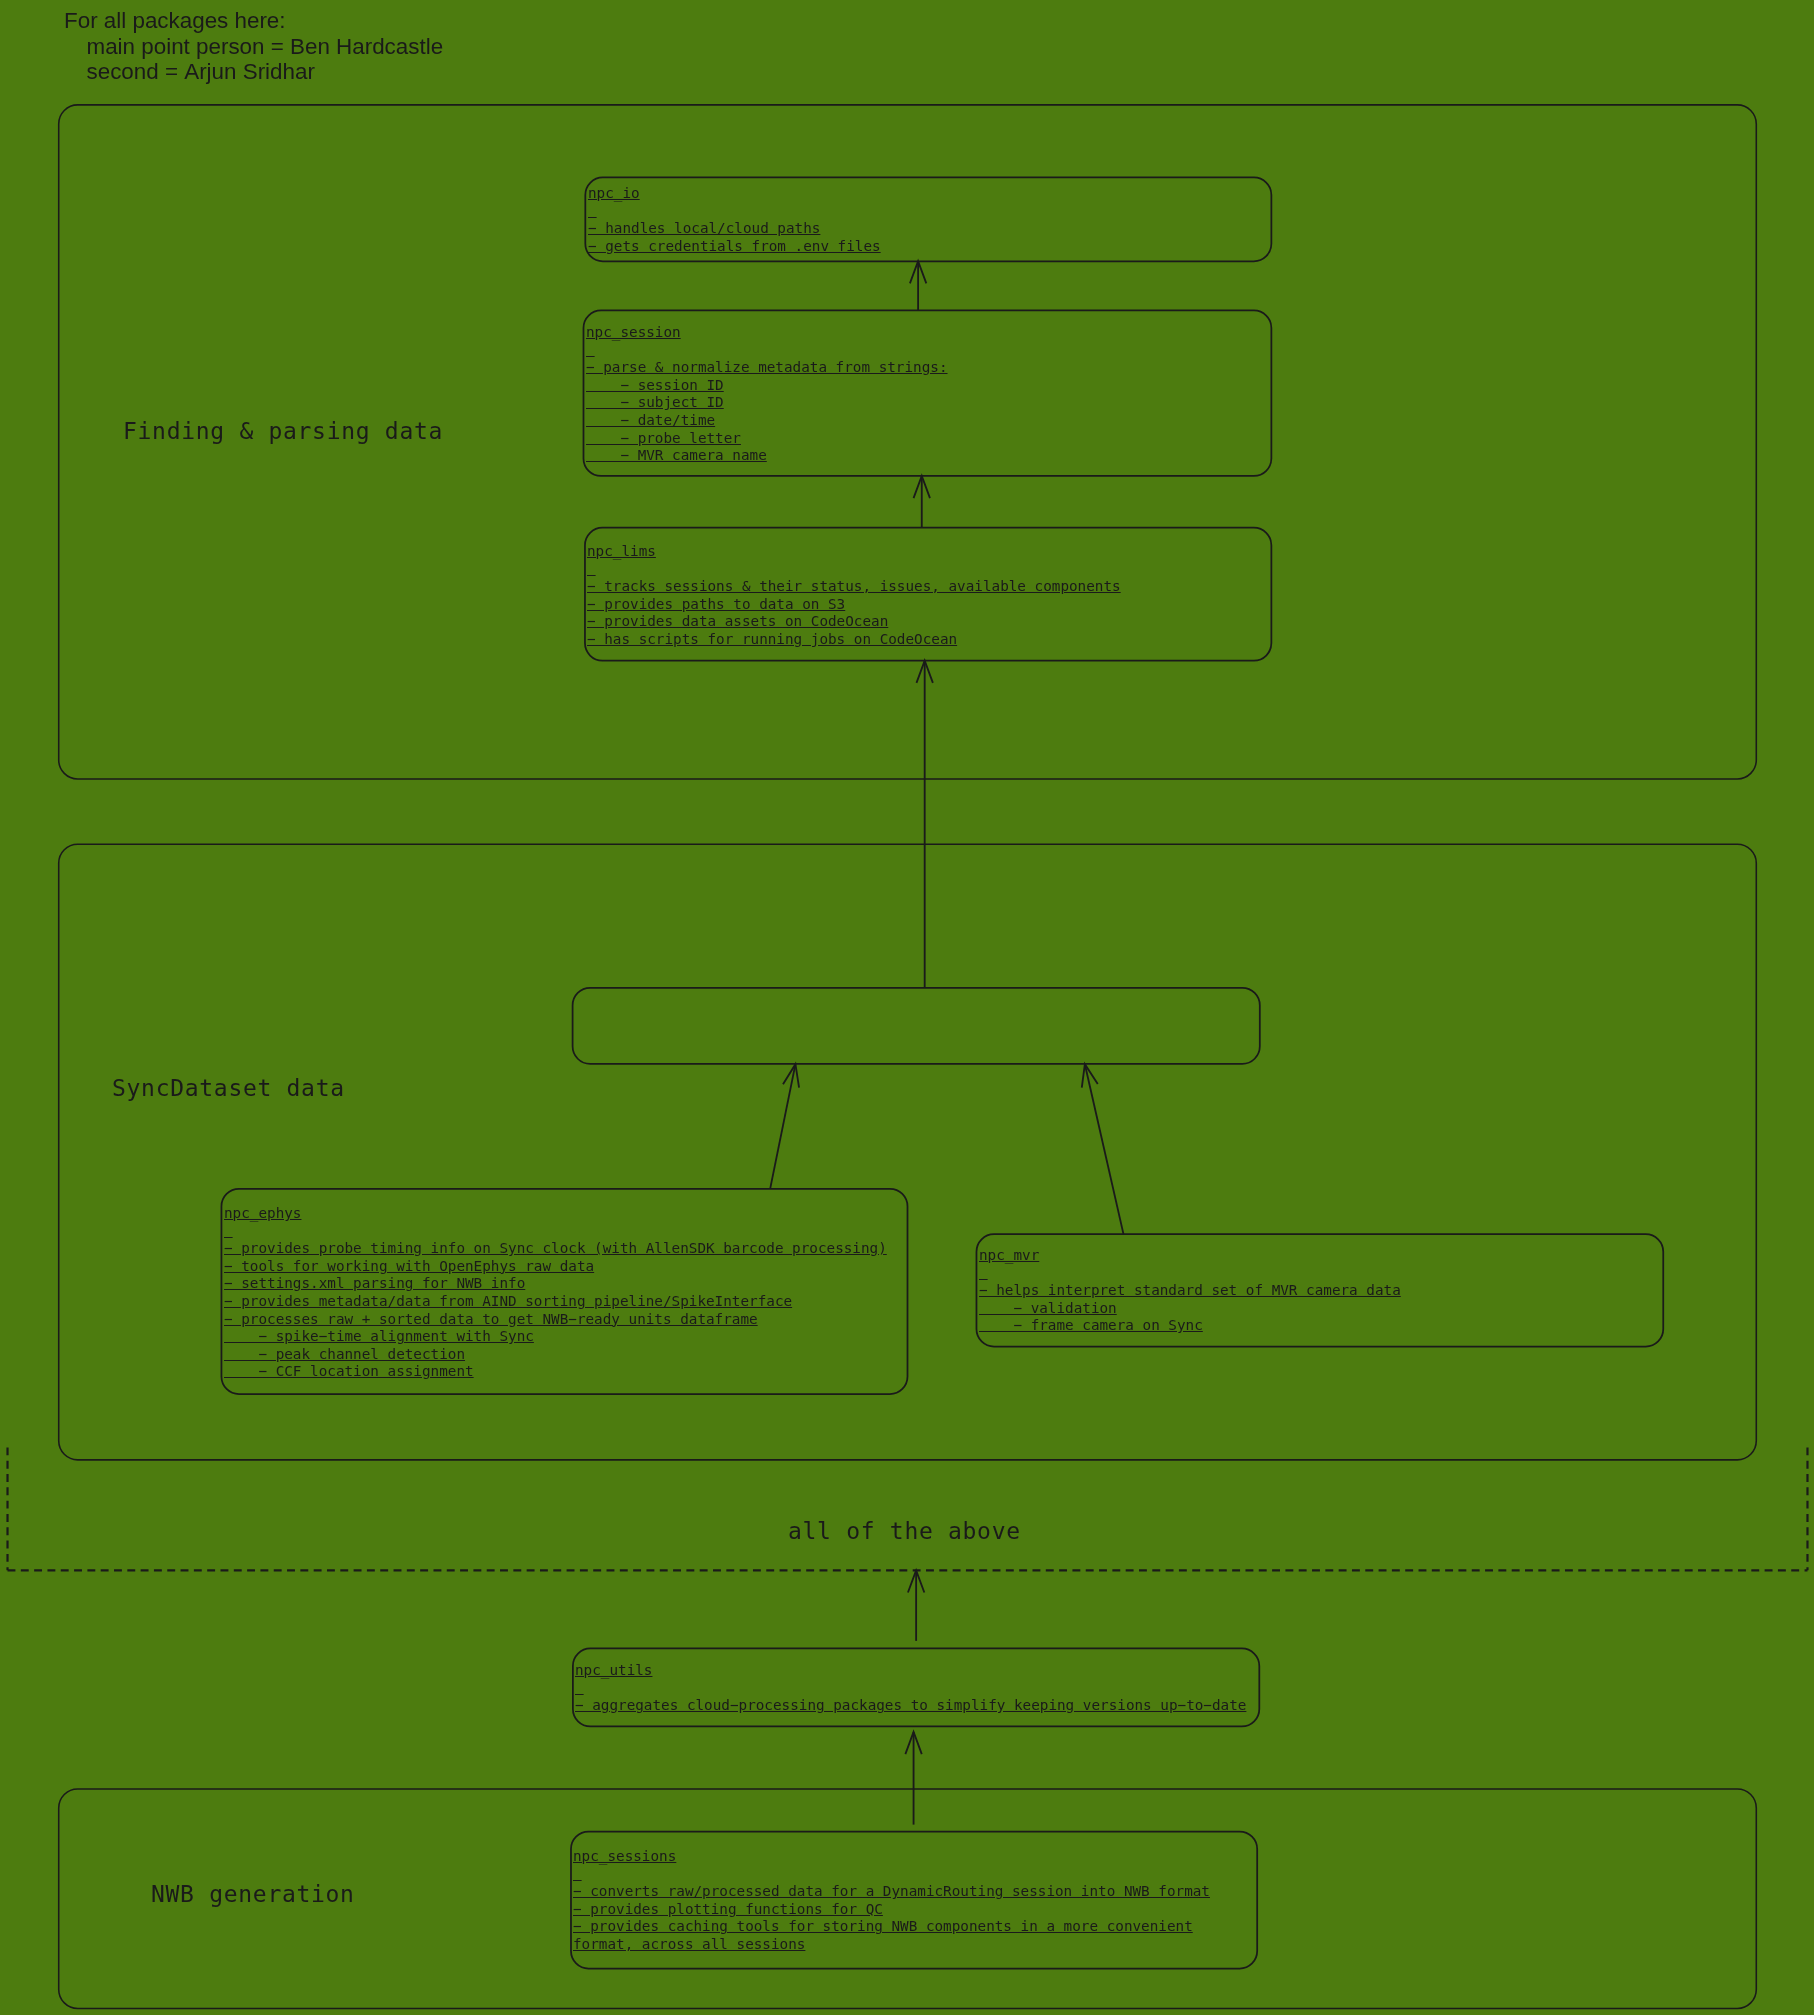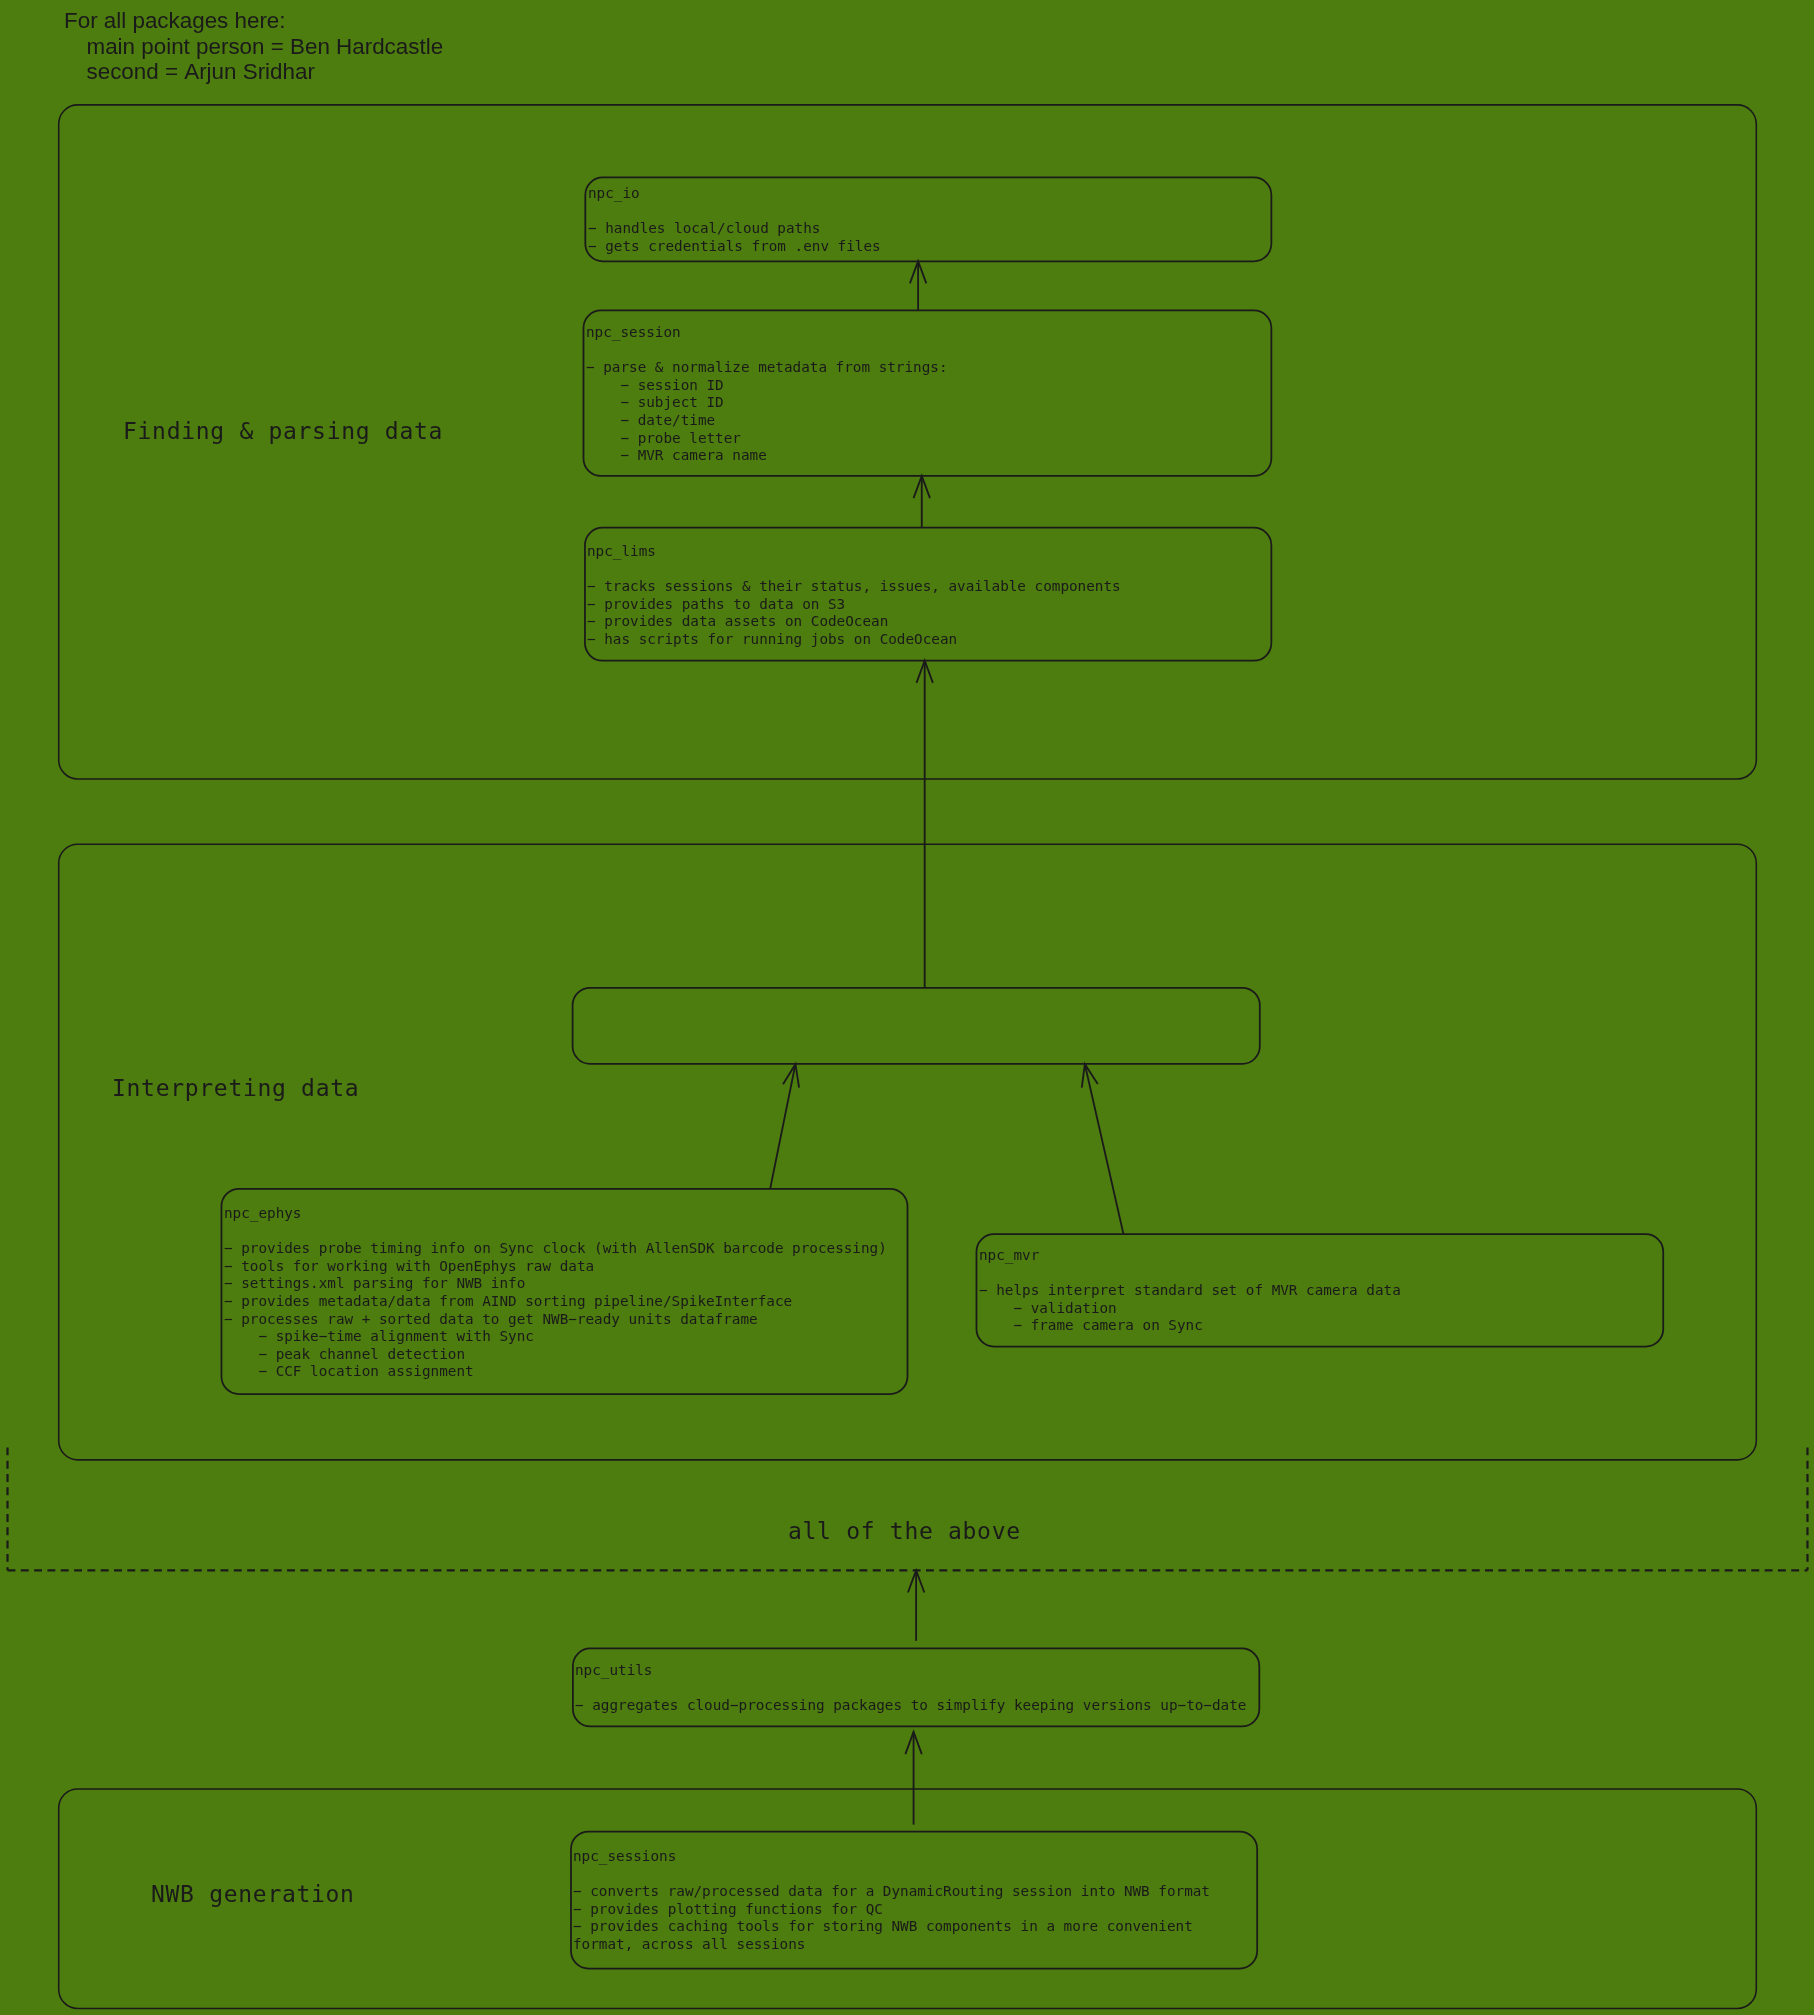--- a/index.html
+++ b/index.html
@@ -5,21 +5,21 @@
 <style>
   html,body{margin:0;padding:0;background:#ffffff;}
   #page{position:relative;width:1815px;height:2015px;background:#4d7c0f;overflow:hidden;
         font-kerning:none;font-variant-ligatures:none;}
   #lines{position:absolute;left:0;top:0;width:1815px;height:2015px;}
   .hdr{position:absolute;font-family:"Liberation Sans",sans-serif;font-size:22.4px;
        color:#1a1a1a;white-space:pre;}
   .grouptitle{position:absolute;font-family:"DejaVu Sans Mono",monospace;font-size:23px;
        letter-spacing:0.7px;color:#1a1a1a;white-space:pre;line-height:29px;}
   .boxtext{position:absolute;font-family:"DejaVu Sans Mono",monospace;font-size:14.3px;
-       line-height:17.6px;color:#1a1a1a;white-space:pre;}
+       line-height:17.6px;color:#1a1a1a;white-space:pre;text-decoration:underline;}
 </style>
 </head>
 <body>
 
 <div id="page">
   <svg id="lines" viewBox="0 0 2481 2755" xmlns="http://www.w3.org/2000/svg" shape-rendering="geometricPrecision">
       <rect x="80" y="143.4" width="2321" height="921.6" rx="26" ry="26" fill="none" stroke="#1a1a1a" stroke-width="2.15"></rect>
       <rect x="80" y="1154.2" width="2321" height="841.8" rx="26" ry="26" fill="none" stroke="#1a1a1a" stroke-width="2.15"></rect>
       <rect x="80" y="2446" width="2321" height="300" rx="26" ry="26" fill="none" stroke="#1a1a1a" stroke-width="2.15"></rect>
       <path d="M10 1979V2147" fill="none" stroke="#1a1a1a" stroke-width="3" stroke-dasharray="10.8 7.4" stroke-linecap="butt"></path>
@@ -57,21 +57,21 @@
       <rect x="797.5" y="424.5" width="940.5" height="226.3" rx="24" ry="24" fill="none" stroke="#1a1a1a" stroke-width="2.4"></rect>
       <rect x="799.5" y="721.4" width="938.5" height="181.9" rx="24" ry="24" fill="none" stroke="#1a1a1a" stroke-width="2.4"></rect>
       <rect x="782.6" y="1350.6" width="939.6" height="104" rx="24" ry="24" fill="none" stroke="#1a1a1a" stroke-width="2.4"></rect>
       <rect x="302.5" y="1625.4" width="938" height="280.6" rx="24" ry="24" fill="none" stroke="#1a1a1a" stroke-width="2.4"></rect>
       <rect x="1334.8" y="1687.4" width="939" height="153.6" rx="24" ry="24" fill="none" stroke="#1a1a1a" stroke-width="2.4"></rect>
       <rect x="783" y="2253.8" width="938.5" height="106.7" rx="24" ry="24" fill="none" stroke="#1a1a1a" stroke-width="2.4"></rect>
       <rect x="780.4" y="2504.2" width="938.2" height="187.3" rx="24" ry="24" fill="none" stroke="#1a1a1a" stroke-width="2.4"></rect>
     </svg>
   <div class="hdr" style="left:64px;top:8px;line-height:25.5px"><div>For all packages here:</div><div style="padding-left:22.5px">main point person = Ben Hardcastle</div><div style="padding-left:22.5px">second = Arjun Sridhar</div></div>
   <div class="grouptitle" style="left:123px;top:417px">Finding &amp; parsing data</div>
-  <div class="grouptitle" style="left:112px;top:1074px">Interpreting data</div>
+  <div class="grouptitle" style="left:112px;top:1074px">SyncDataset data</div>
   <div class="grouptitle" style="left:151px;top:1880px">NWB generation</div>
   <div class="grouptitle" style="left:788px;top:1517px">all of the above</div>
   <div class="boxtext" style="left:588px;top:185px"><div>npc_io</div><div> </div><div>− handles local/cloud paths</div><div>− gets credentials from .env files</div></div>
   <div class="boxtext" style="left:586px;top:324px"><div>npc_session</div><div> </div><div>− parse &amp; normalize metadata from strings:</div><div>    − session ID</div><div>    − subject ID</div><div>    − date/time</div><div>    − probe letter</div><div>    − MVR camera name</div></div>
   <div class="boxtext" style="left:587px;top:543px"><div>npc_lims</div><div> </div><div>− tracks sessions &amp; their status, issues, available components</div><div>− provides paths to data on S3</div><div>− provides data assets on CodeOcean</div><div>− has scripts for running jobs on CodeOcean</div></div>
   <div class="boxtext" style="left:224px;top:1205px"><div>npc_ephys</div><div> </div><div>− provides probe timing info on Sync clock (with AllenSDK barcode processing)</div><div>− tools for working with OpenEphys raw data</div><div>− settings.xml parsing for NWB info</div><div>− provides metadata/data from AIND sorting pipeline/SpikeInterface</div><div>− processes raw + sorted data to get NWB−ready units dataframe</div><div>    − spike−time alignment with Sync</div><div>    − peak channel detection</div><div>    − CCF location assignment</div></div>
   <div class="boxtext" style="left:979px;top:1247px"><div>npc_mvr</div><div> </div><div>− helps interpret standard set of MVR camera data</div><div>    − validation</div><div>    − frame camera on Sync</div></div>
   <div class="boxtext" style="left:573px;top:1848px"><div>npc_sessions</div><div> </div><div>− converts raw/processed data for a DynamicRouting session into NWB format</div><div>− provides plotting functions for QC</div><div>− provides caching tools for storing NWB components in a more convenient</div><div>format, across all sessions</div></div>
   <div class="boxtext" style="left:575px;top:1662px"><div>npc_utils</div><div> </div><div>− aggregates cloud−processing packages to simplify keeping versions up−to−date</div></div>
 </div>

